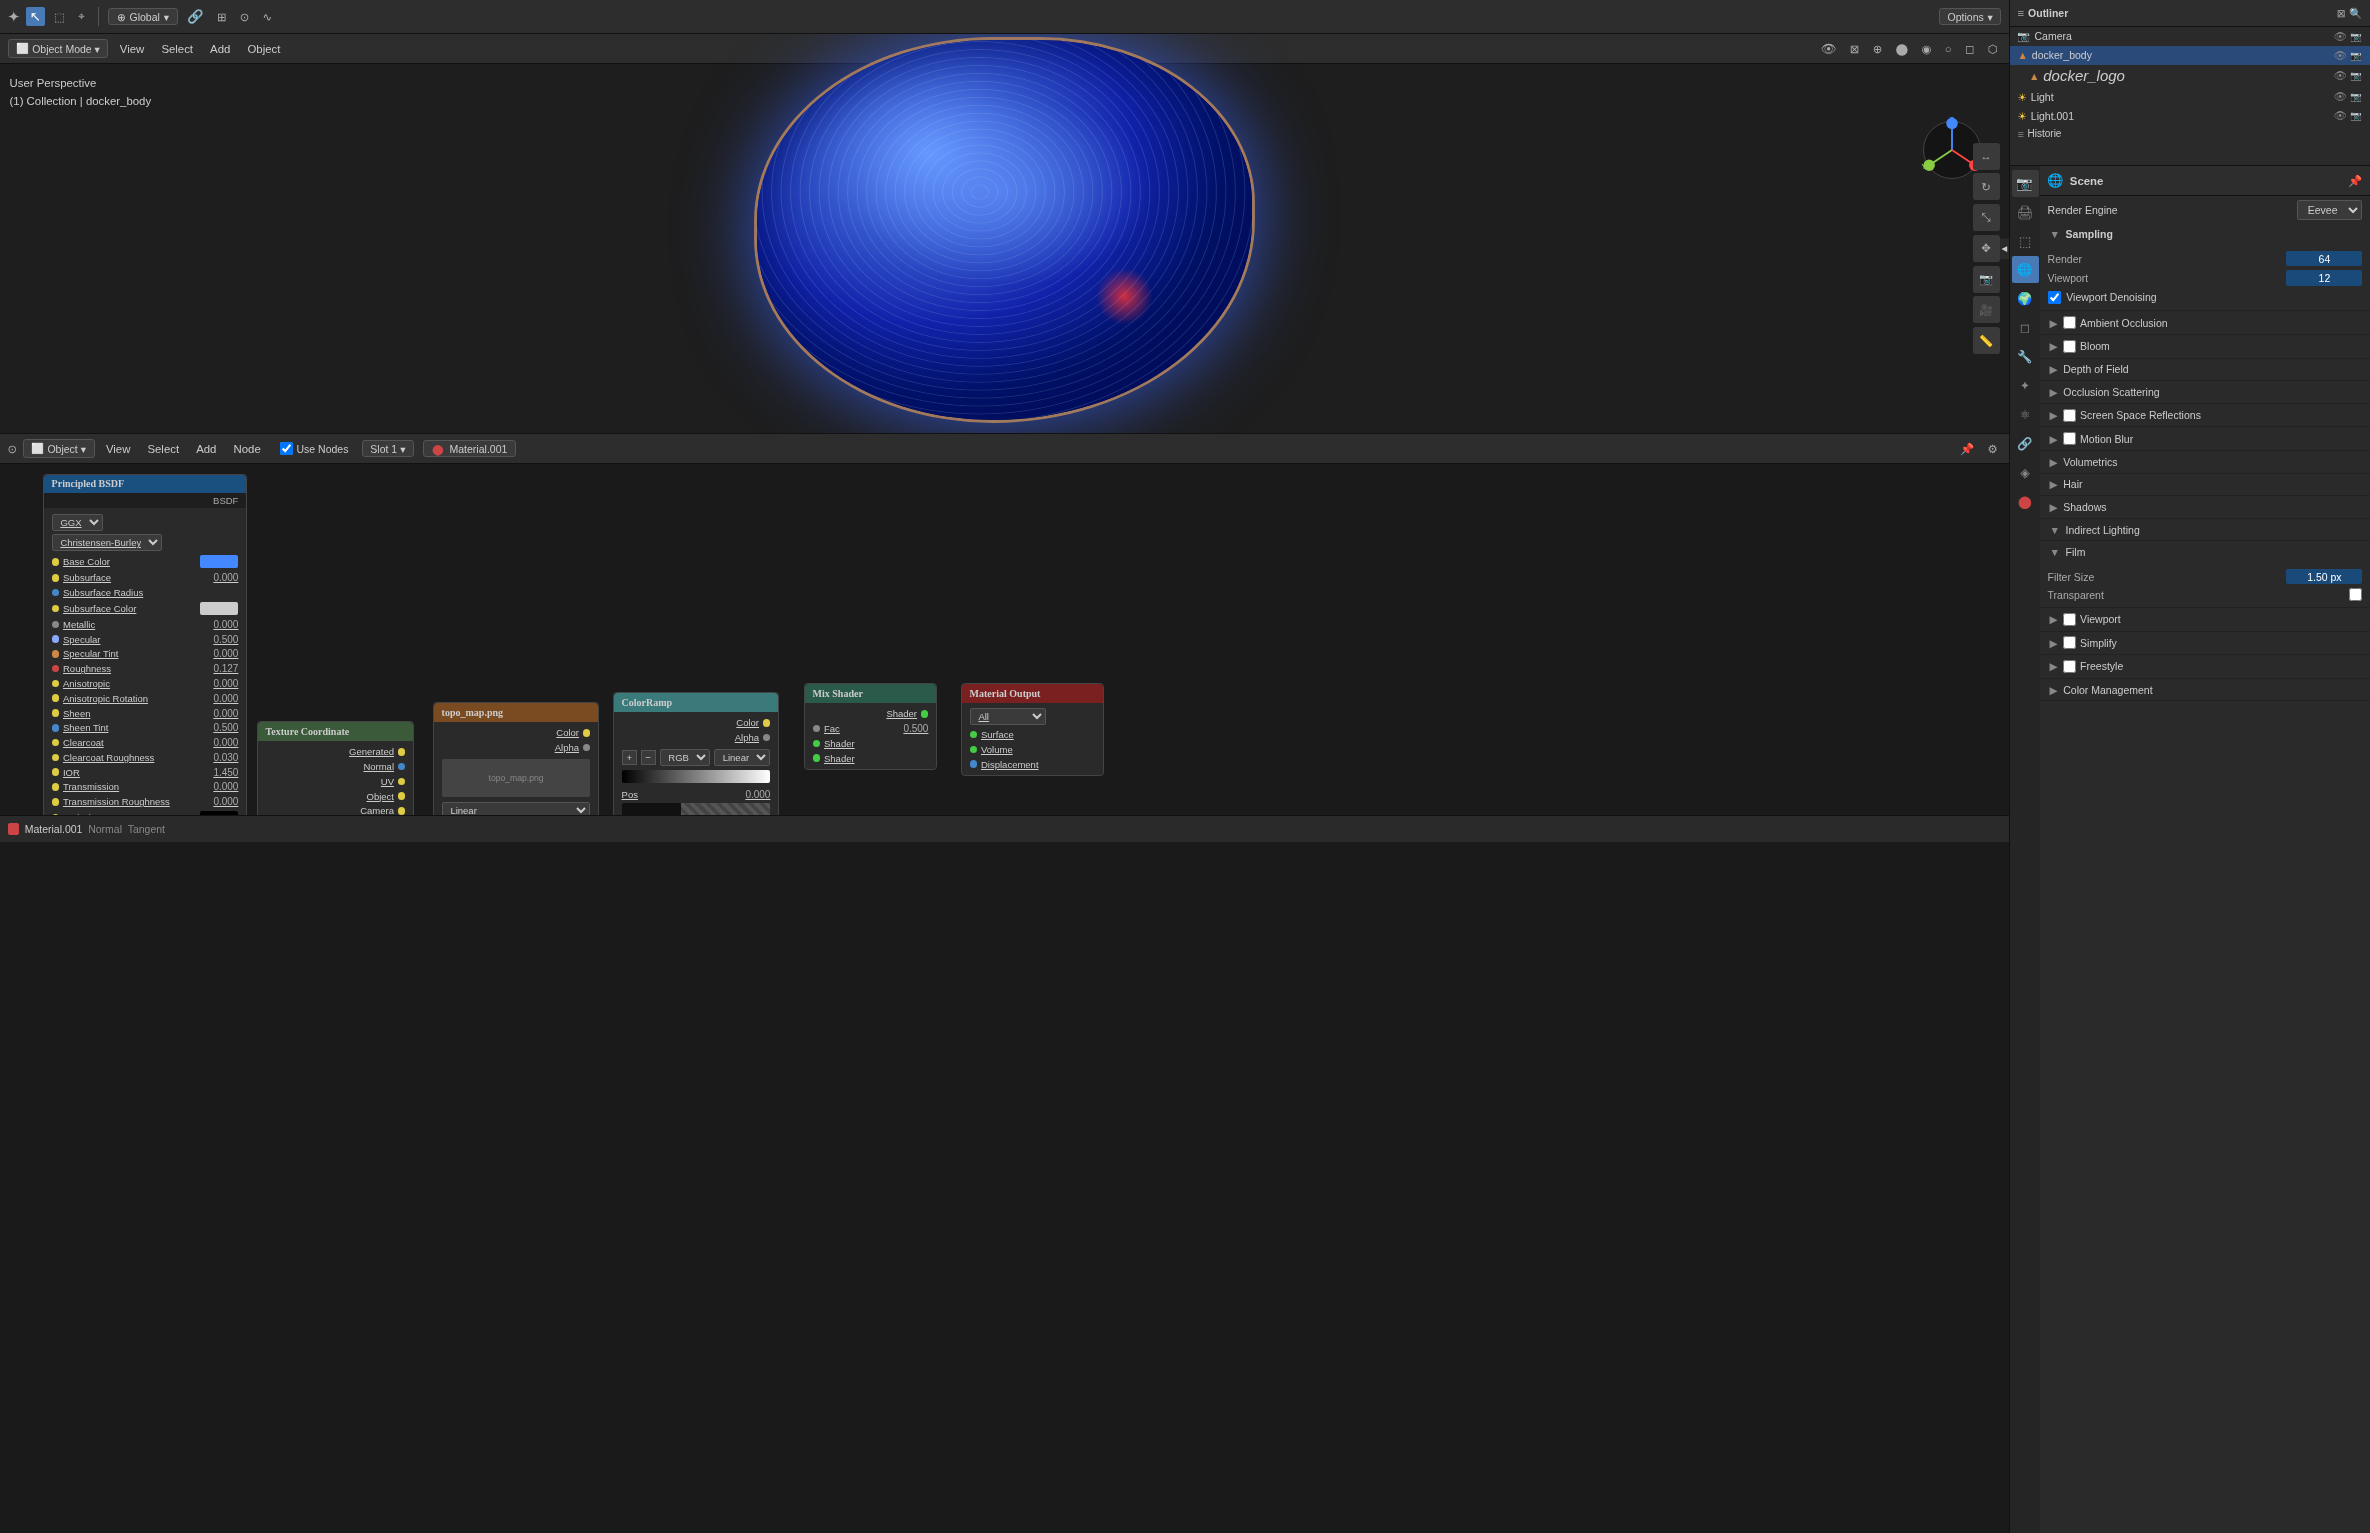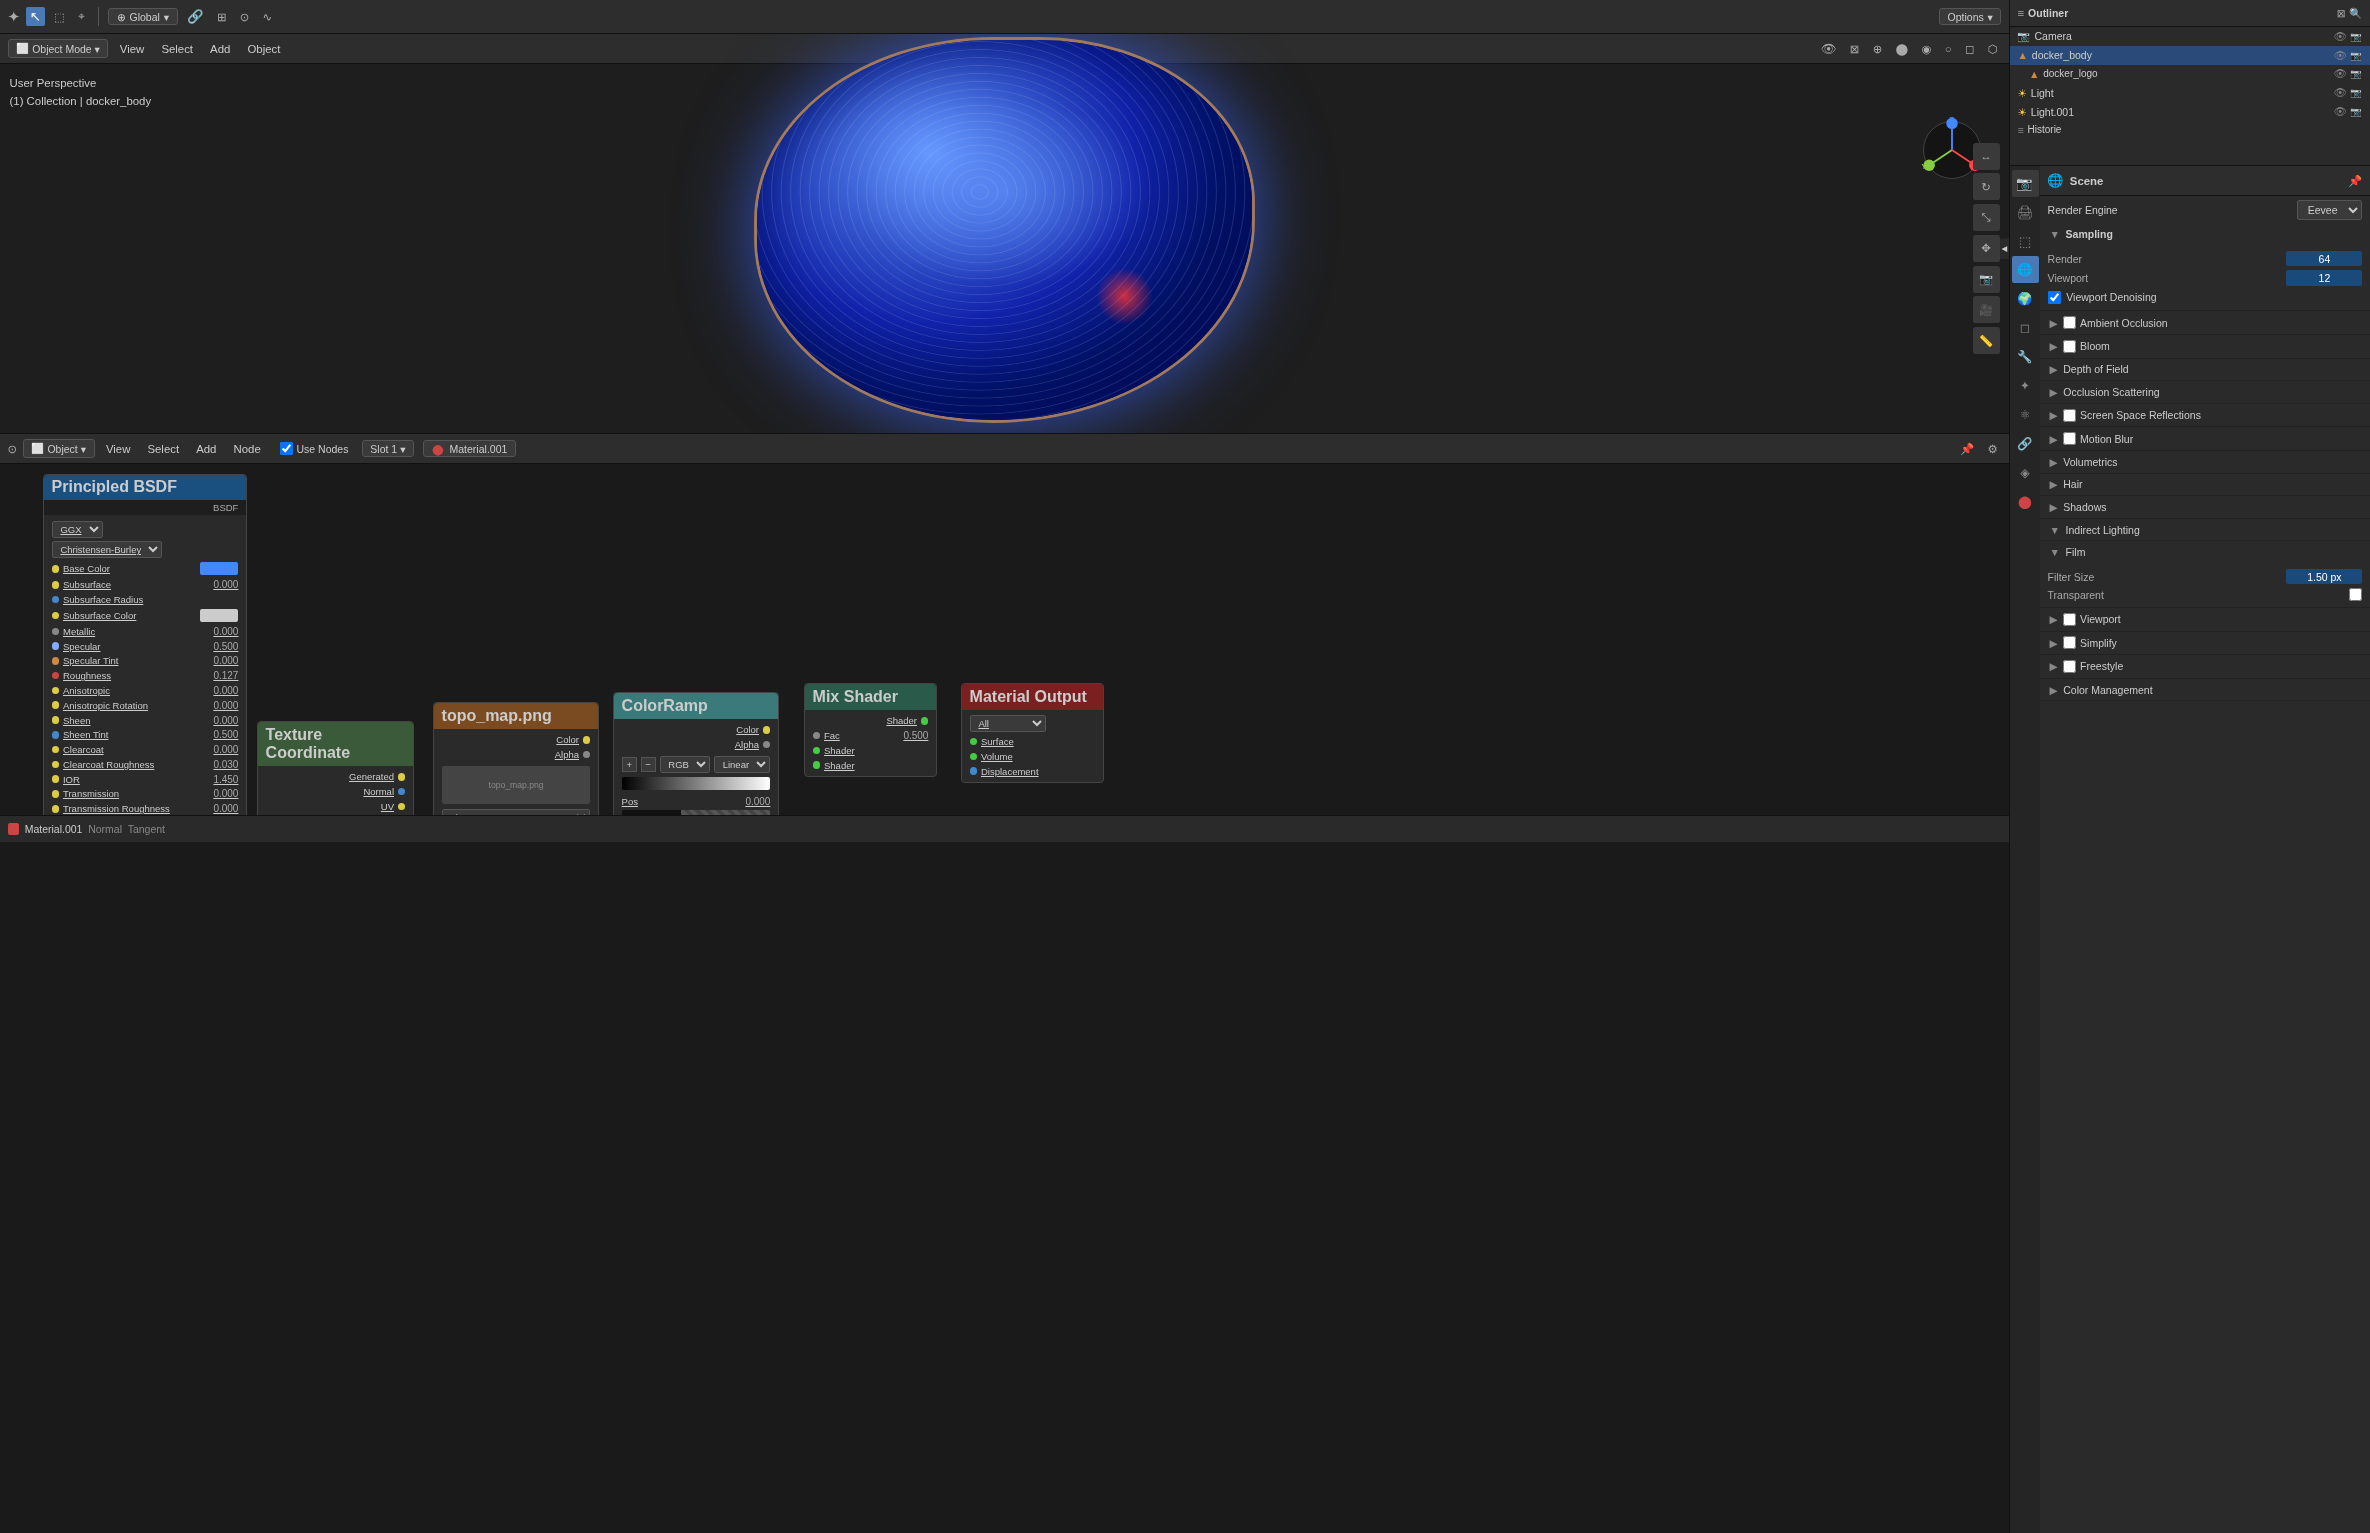--- a/index.html
+++ b/index.html
@@ -37,21 +37,21 @@
     .side-icons { position: absolute; right: 9.5px; top: 50%; transform: translateY(-50%); display: flex; flex-direction: column; gap: 3.8px; }
     .side-icon-btn { width: 27px; height: 27px; background: #3a3a3a; border-radius: 2.9px; display: flex; align-items: center; justify-content: center; color: #aaa; font-size: 11.4px; cursor: pointer; }
 
     
     .node-editor { height: 409px; background: #1a1a1a; position: relative; border-top: 1px solid #111; }
     .node-editor-header { height: 30px; background: #2d2d2d; display: flex; align-items: center; padding: 0 7.6px; gap: 5.7px; border-bottom: 1px solid #111; }
     .node-canvas { width: 100%; height: calc(100% - 30px); position: relative; overflow: hidden; }
 
     
     .node { position: absolute; background: #2a2a2a; border-radius: 3.8px; border: 1px solid #444; min-width: 133px; }
-    .node-header { padding: 3.8px 7.6px; border-radius: 3.8px 3.8px 0 0; font-size: 16px; font-weight: bold; }
+    .node-header { padding: 3.8px 7.6px; border-radius: 3.8px 3.8px 0 0; font-size: 10px; font-weight: bold; font-family: Liberation Serif, serif; }
     .node-body { padding: 3.8px 0; }
     .node-row { display: flex; align-items: center; padding: 1.9px 7.6px; font-size: 9.5px; gap: 3.8px; text-decoration: underline; }
     .node-row label { flex: 1; }
     .socket { width: 7.6px; height: 7.6px; border-radius: 50%; display: inline-block; flex-shrink: 0; }
     .socket-yellow { background: #ddcc44; }
     .socket-green { background: #44cc44; }
     .socket-gray { background: #888; }
     .socket-blue { background: #4488cc; }
 
     
@@ -543,21 +543,21 @@
           <span style="color:#888; font-size:9.5px;">📷</span>
         </div>
         <div class="outline-item selected">
           <span style="color:#cc8844; font-size:10.5px;">▲</span>
           <span style="flex:1; font-size:10.5px;">docker_body</span>
           <span class="eye-icon">👁</span>
           <span style="color:#888; font-size:9.5px;">📷</span>
         </div>
         <div class="outline-item" style="padding-left:19px;">
           <span style="color:#cc8844; font-size:10.5px;">▲</span>
-          <span style="flex:1; font-size:10px;">docker_logo</span>
+          <span style="flex:1; font-size:15px;font-style:italic;">docker_logo</span>
           <span class="eye-icon">👁</span>
           <span style="color:#888; font-size:9.5px;">📷</span>
         </div>
         <div class="outline-item">
           <span style="color:#ffcc44; font-size:10.5px;">☀</span>
           <span style="flex:1; font-size:10.5px;">Light</span>
           <span class="eye-icon">👁</span>
           <span style="color:#888; font-size:9.5px;">📷</span>
         </div>
         <div class="outline-item">

